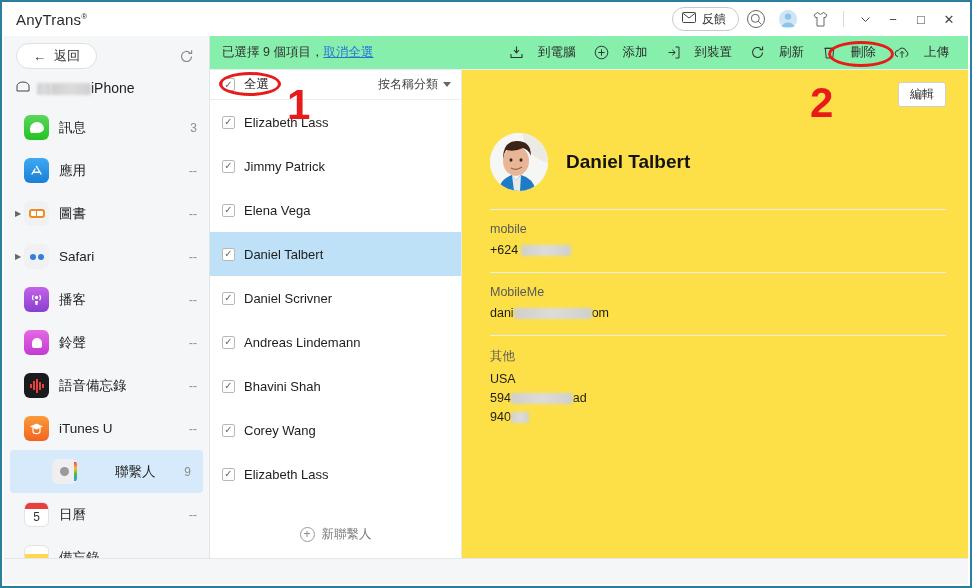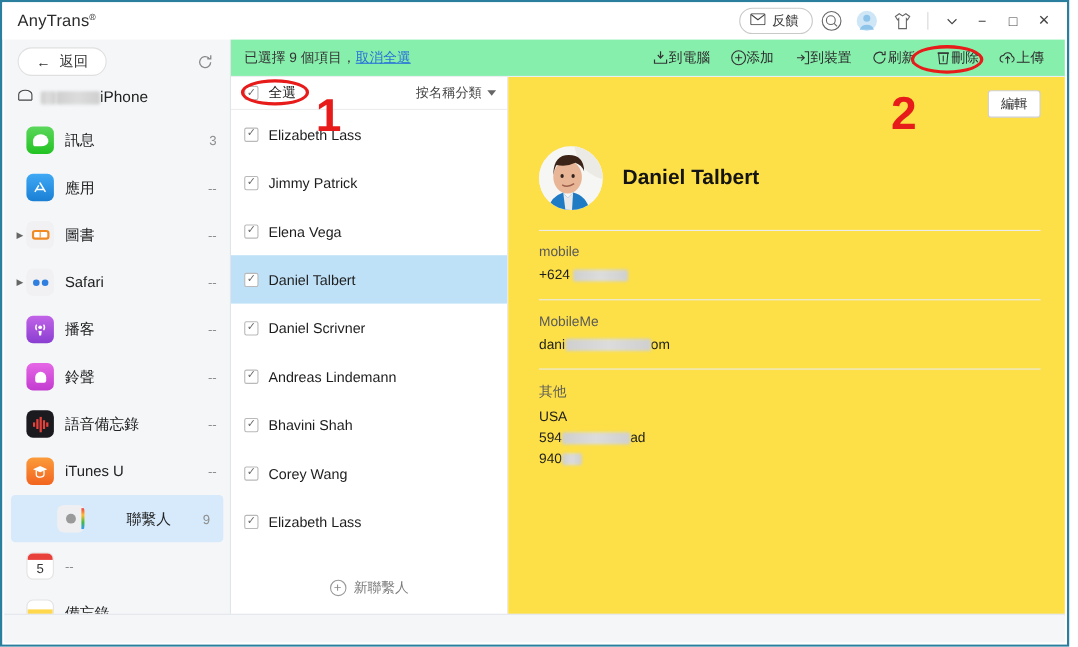--- a/index.html
+++ b/index.html
@@ -133,21 +133,21 @@
   .toolbar {
     position: absolute; left: 208px; right: 2px; top: 34px; height: 34px;
     background: #86efac;
     display: flex; align-items: center;
     border-bottom: 1px solid #eceef0;
   }
   .sel-info { font-size: 12.5px; color: #333; margin-left: 12px; }
   .sel-info a { color: #2a72d8; text-decoration: underline; cursor: pointer; }
   .tool-actions { margin-left: auto; display: flex; align-items: center; padding-right: 10px; }
   .tool-btn {
-    display: flex; align-items: center; gap: 0;
+    display: flex; align-items: center; gap: 14px;
     font-size: 12.5px; color: #2b2b2b; padding: 3px 9px;
     cursor: pointer; position: relative;
   }
   .tool-btn svg { display: block; }
 
   
   .list-pane {
     position: absolute; left: 208px; top: 68px; width: 252px; bottom: 26px;
     background: #fff; border-right: 1px solid #e6e8ea;
     display: flex; flex-direction: column;
@@ -408,20 +408,21 @@
         <span class="nav-label">聯繫人</span>
         <span class="nav-count">9</span>
       </div>
 
       <div class="nav-item">
         <span class="nav-arrow"></span>
         <span class="nav-ic ic-cal">
           <span class="m">&nbsp;</span>
             <span class="d">5</span>
         </span>
+        <span class="nav-label">日曆</span>
         <span class="nav-count">--</span>
       </div>
 
       <div class="nav-item">
         <span class="nav-arrow"></span>
         <span class="nav-ic ic-notes">
             <span class="top"></span>
           </span>
         <span class="nav-label">備忘錄</span>
         <span class="nav-count">--</span>

